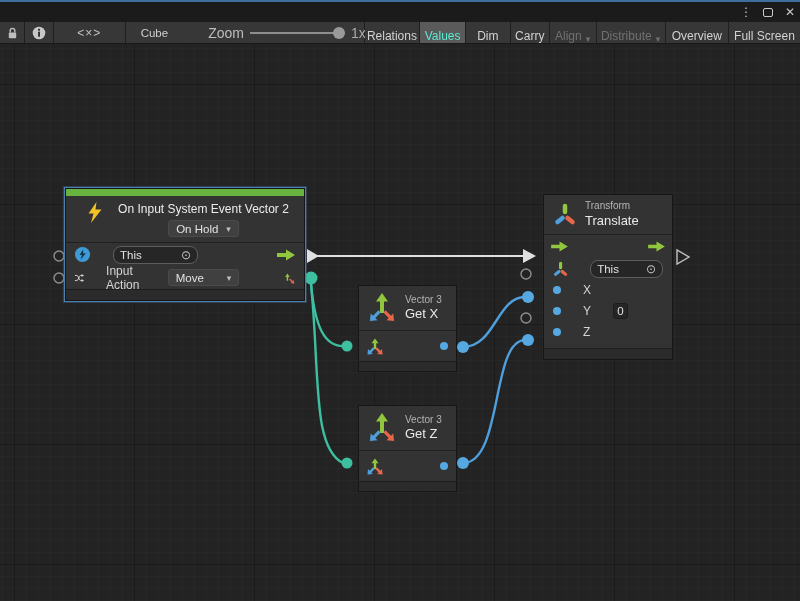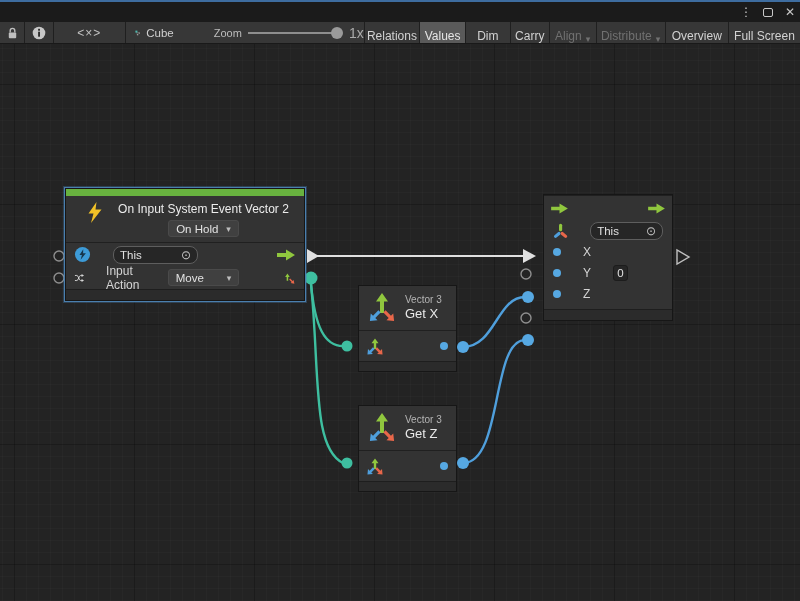--- a/index.html
+++ b/index.html
@@ -22,28 +22,28 @@
 
   
   .toolbar { position:absolute; top:22px; left:0; width:800px; height:22px; background:#2c2c2c;
     display:flex; align-items:stretch; border-bottom:1px solid #191919; color:#d2d2d2; font-size:12px; }
   .seg { background:#373737; border-right:1px solid #1f1f1f; display:flex; align-items:center; justify-content:center; }
   .seg-lock { width:26px; }
   .seg-info { width:29px; }
   .seg-code { width:74px; color:#c2c2c2; font-size:12px; letter-spacing:1px; }
   .seg-graphref { width:239px; justify-content:flex-start; padding-left:9px; gap:6px; }
   .zoom-wrap { display:flex; align-items:center; gap:6px; margin-left:22px; }
-  .zoom-label { color:#bdbdbd; font-size:11px;margin-left:12px; }
+  .zoom-label { color:#bdbdbd; font-size:14px;margin-left:12px; }
   .slider { position:relative; width:95px; height:12px; }
   .slider .track { position:absolute; left:0; right:6px; top:5px; height:2px; background:#8f8f8f; }
   .slider .knob { position:absolute; right:0; top:0; width:12px; height:12px; border-radius:50%; background:#9a9a9a; }
   .zoom-value { color:#aaaaaa; font-size:14px; }
   .btn { display:flex; align-items:flex-end; justify-content:center; gap:4px; background:#373737;
     border-right:1px solid #1f1f1f; cursor:default; white-space:nowrap; }
-  .btn.active { background:#5a5a5a; color:#e5e5e5; }
+  .btn.active { background:#5a5a5a; color:#5eead4; }
   .btn.disabled { color:#717171; }
   .caret { font-size:9px; line-height:1; transform:translateY(1px); }
   .cube-label { font-size:11.5px; color:#d0d0d0; }
 
   
   .canvas { position:absolute; top:44px; left:0; width:800px; height:557px; background-color:#232323;
     background-image:
       linear-gradient(to right, rgba(0,0,0,0.30) 1px, transparent 1px),
       linear-gradient(to bottom, rgba(0,0,0,0.30) 1px, transparent 1px),
       linear-gradient(to right, rgba(255,255,255,0.018) 1px, transparent 1px),
@@ -259,20 +259,33 @@
           </g>
           <g transform="translate(14,15) rotate(135) scale(0.7)">
             <path d="M-1.6,7 L-1.6,-1 L-4.8,-1 L0,-8 L4.8,-1 L1.6,-1 L1.6,7 Z" fill="#E8674A"></path>
           </g>
         </svg>
       </div>
       <div class="footer"></div>
     </div>
 
     <div class="node node-translate">
+      <div class="hdr">
+        <svg width="24" height="24" viewBox="0 0 24 24">
+          <g stroke-width="4.5" stroke-linecap="round">
+            <line x1="12" y1="10" x2="12" y2="4" stroke="#90C73E"></line>
+            <line x1="9.5" y1="16" x2="4.5" y2="20" stroke="#4F9FDC"></line>
+            <line x1="14.5" y1="16" x2="19.5" y2="20" stroke="#E8674A"></line>
+          </g>
+        </svg>
+        <div class="titles">
+          <span class="surtitle">Transform</span>
+          <span class="title">Translate</span>
+        </div>
+      </div>
       <div class="divider"></div>
       <div class="t-flow">
         <svg width="19" height="13" viewBox="0 0 20 14">
           <path d="M1 5 H10 V1.5 L19 7 L10 12.5 V9 H1 Z" fill="#90C73E"></path>
         </svg>
         <svg width="19" height="13" viewBox="0 0 20 14">
           <path d="M1 5 H10 V1.5 L19 7 L10 12.5 V9 H1 Z" fill="#90C73E"></path>
         </svg>
       </div>
       <div class="t-rows">

